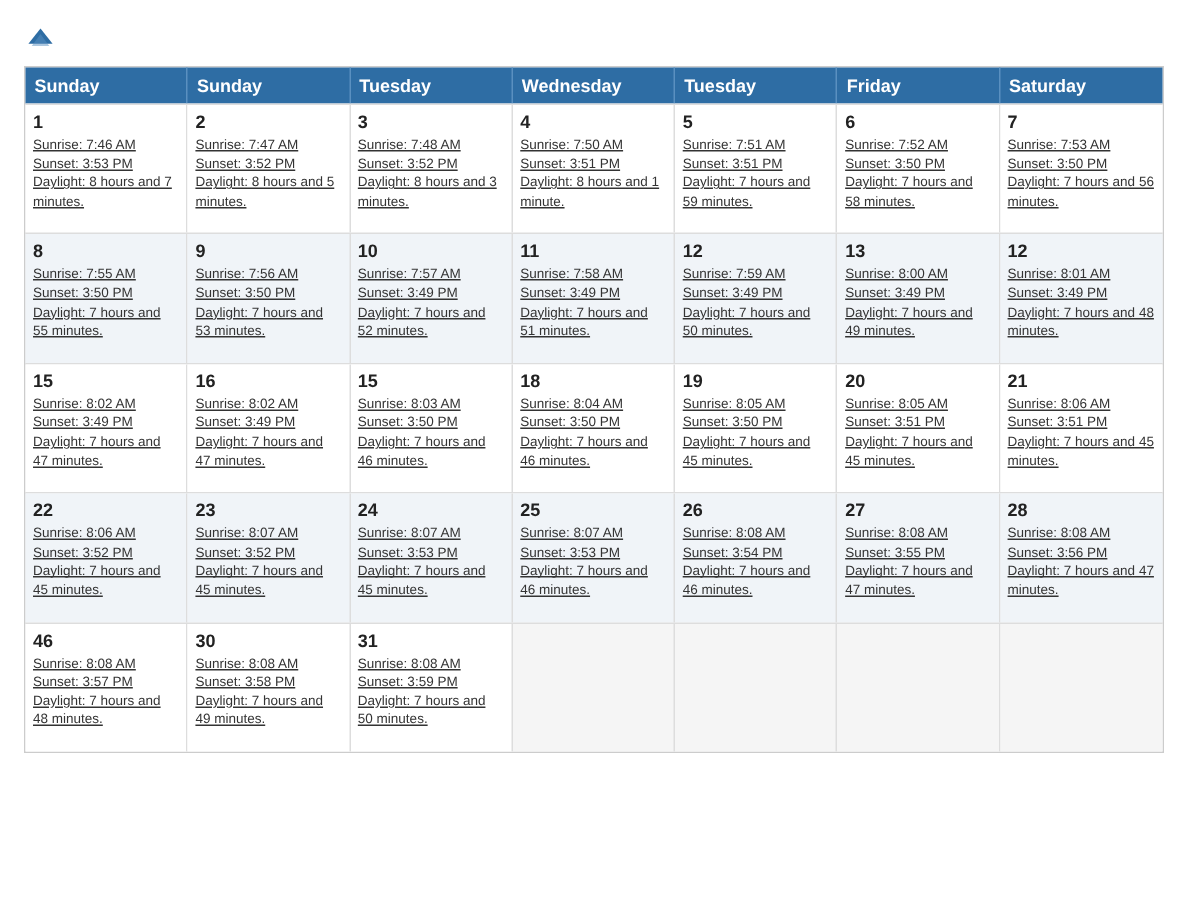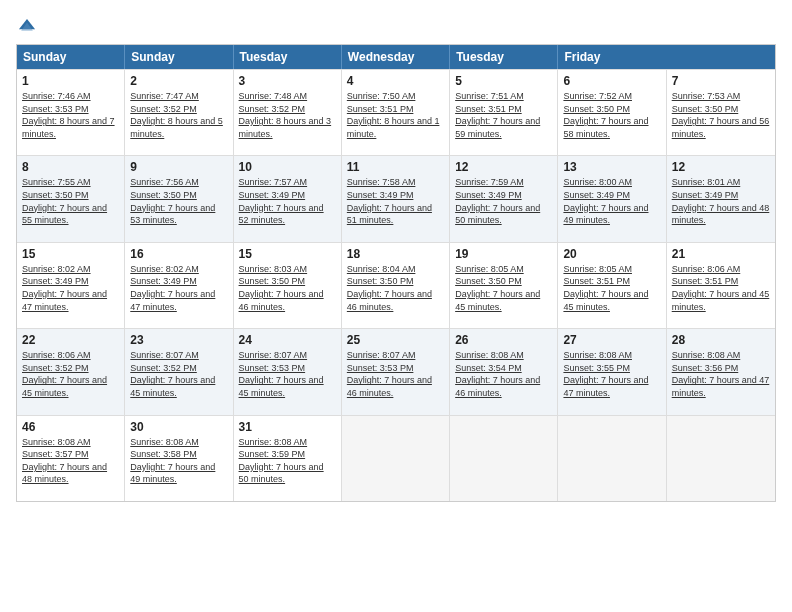--- a/index.html
+++ b/index.html
@@ -132,20 +132,21 @@
   </div>
 
   <div class="calendar">
     <div class="cal-header" id="cal-header">
         <div class="cal-header-cell">Sunday</div>
         <div class="cal-header-cell">Sunday</div>
         <div class="cal-header-cell">Tuesday</div>
         <div class="cal-header-cell">Wednesday</div>
         <div class="cal-header-cell">Tuesday</div>
         <div class="cal-header-cell">Friday</div>
+        <div class="cal-header-cell">Saturday</div>
       </div>
     <div class="cal-body" id="cal-body">
         <div class="cal-row">
           <div class="cal-cell"><span class="day-num">1</span><span class="cell-text">Sunrise: 7:46 AM<br>Sunset: 3:53 PM<br>Daylight: 8 hours and 7 minutes.</span></div>
           <div class="cal-cell"><span class="day-num">2</span><span class="cell-text">Sunrise: 7:47 AM<br>Sunset: 3:52 PM<br>Daylight: 8 hours and 5 minutes.</span></div>
           <div class="cal-cell"><span class="day-num">3</span><span class="cell-text">Sunrise: 7:48 AM<br>Sunset: 3:52 PM<br>Daylight: 8 hours and 3 minutes.</span></div>
           <div class="cal-cell"><span class="day-num">4</span><span class="cell-text">Sunrise: 7:50 AM<br>Sunset: 3:51 PM<br>Daylight: 8 hours and 1 minute.</span></div>
           <div class="cal-cell"><span class="day-num">5</span><span class="cell-text">Sunrise: 7:51 AM<br>Sunset: 3:51 PM<br>Daylight: 7 hours and 59 minutes.</span></div>
           <div class="cal-cell"><span class="day-num">6</span><span class="cell-text">Sunrise: 7:52 AM<br>Sunset: 3:50 PM<br>Daylight: 7 hours and 58 minutes.</span></div>
           <div class="cal-cell"><span class="day-num">7</span><span class="cell-text">Sunrise: 7:53 AM<br>Sunset: 3:50 PM<br>Daylight: 7 hours and 56 minutes.</span></div>

